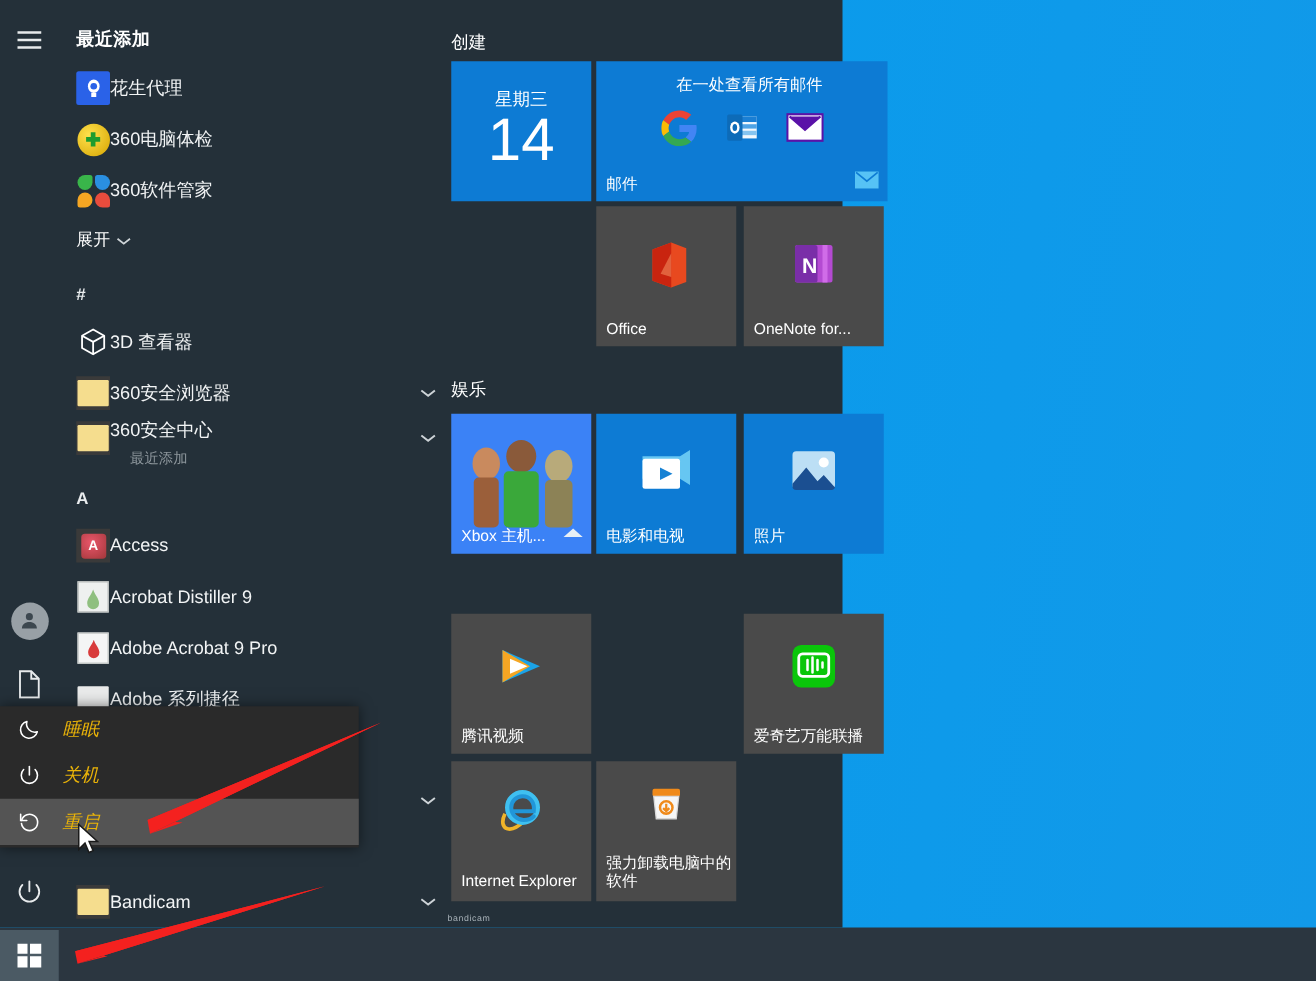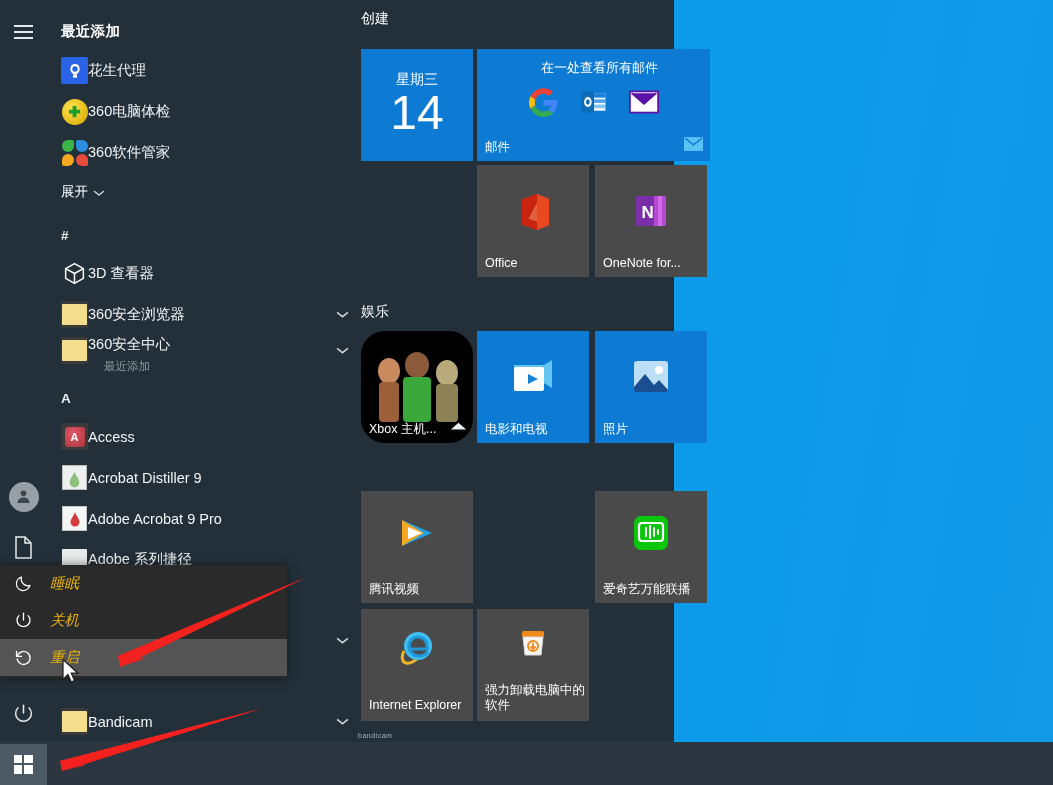--- a/index.html
+++ b/index.html
@@ -137,21 +137,21 @@
   .tile {
     position: absolute; overflow: hidden;
     font-size: 12.5px; color: #ffffff;
   }
   .tile .t-label {
     position: absolute; left: 8px; bottom: 6px; font-size: 12.5px;
     line-height: 15px; color: #ffffff;
   }
   .tile-med { width: 112px; height: 112px; background: #4a4a4a; }
   .tile-blue { background: #0d7bd4; }
-  .tile-green { background: #000000; border-radius: 24px; }
+  .tile-green { background: #3b82f6; }
 
   
   .cal-day { position:absolute; left:0; right:0; top:22px; text-align:center; font-size:14px; }
   .cal-num { position:absolute; left:0; right:0; top:38px; text-align:center;
              font-size:48px; font-weight: 300; line-height:52px; }
   
   .mail-head { position:absolute; left:12px; right:0; top:10px; text-align:center; font-size:13px; }
   .mail-icons { position:absolute; left:0; right:0; top:36px; display:flex; justify-content:center; gap:16px; }
   .m-ico { width:34px; height:34px; display:flex; align-items:center; justify-content:center; }
 
@@ -367,21 +367,21 @@
         <span class="chev">
           <svg viewBox="0 0 12 8" fill="none" stroke="#cdd3d7" stroke-width="1.4">
               <path d="M1 2l5 4 5-4"></path>
             </svg>
         </span>
       </div>
     </div>
 
     <div class="tiles">
 
-      <div class="grp-title" style="top:10px">创建</div>
+      <div class="grp-title" style="top:25px">创建</div>
 
       <div class="tile tile-blue" style="left:16px; top:49px; width:112px; height:112px;">
         <div class="cal-day">星期三</div>
         <div class="cal-num">14</div>
       </div>
 
       <div class="tile tile-blue" style="left:132px; top:49px; width:233px; height:112px;">
         <div class="mail-head">在一处查看所有邮件</div>
         <div class="mail-icons">
           <span class="m-ico">

